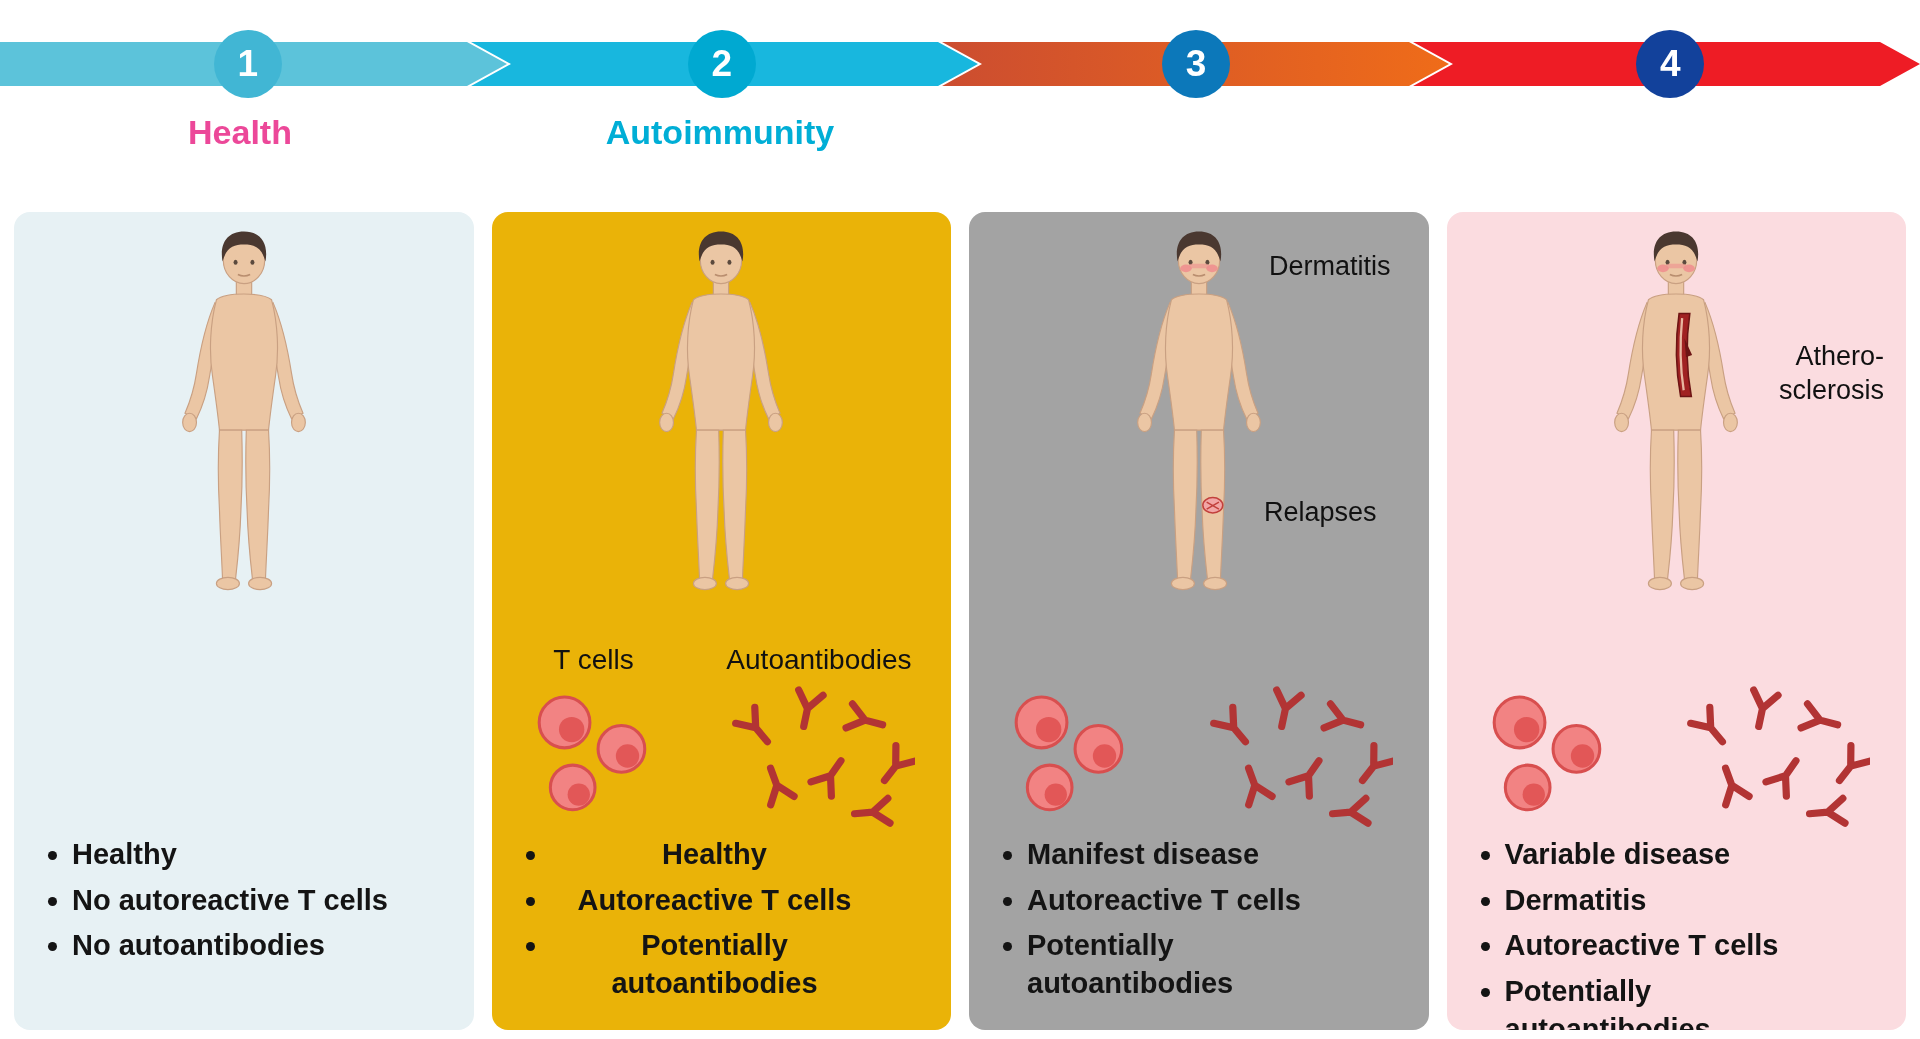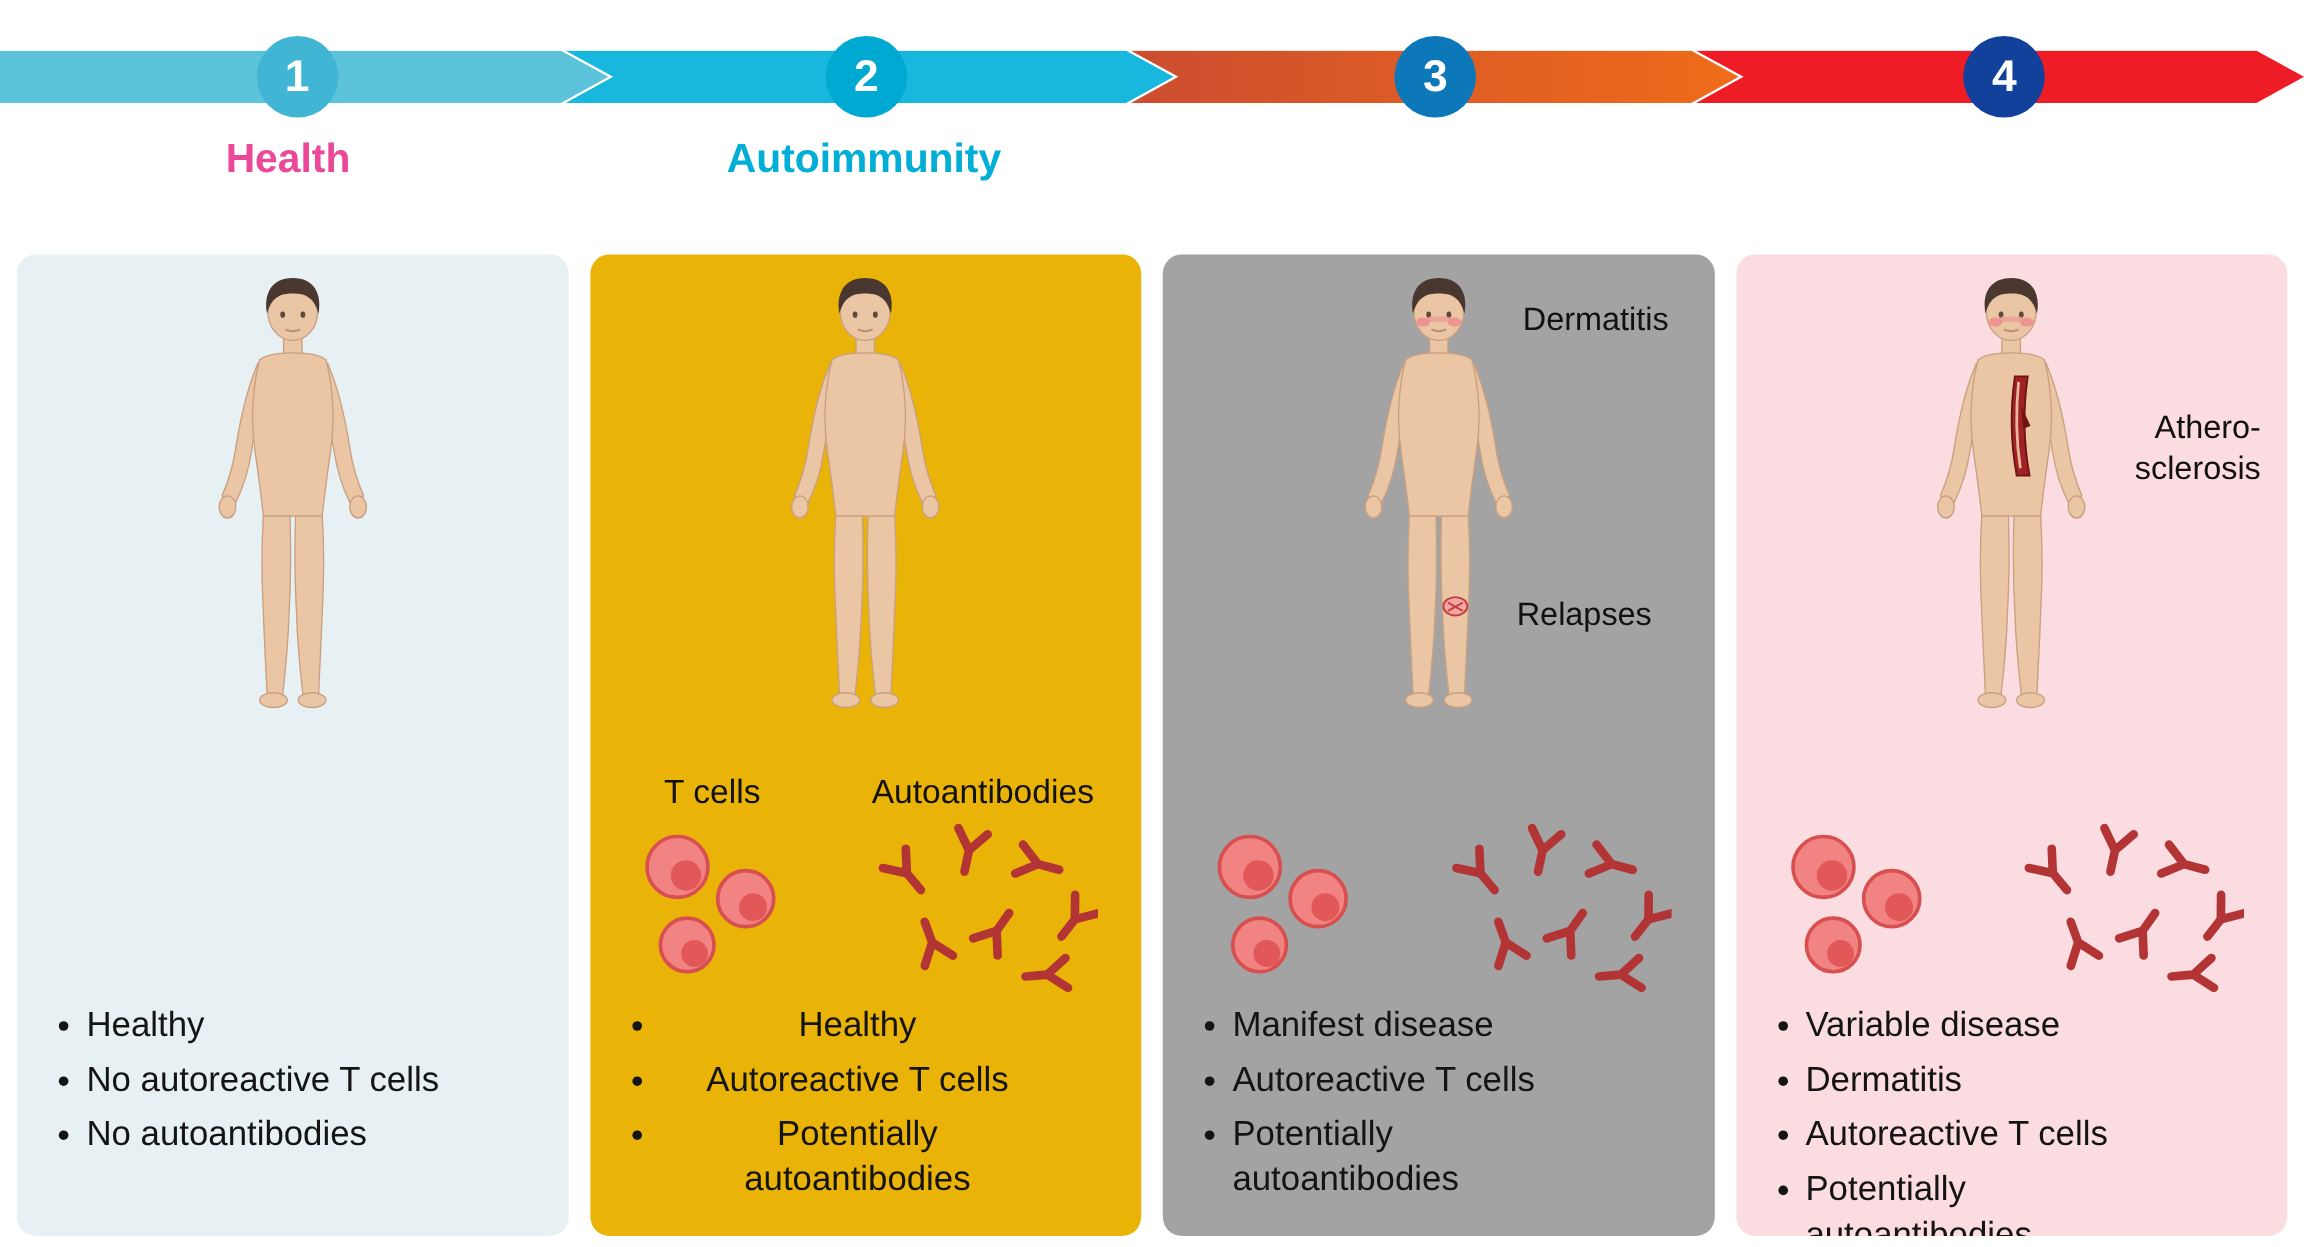--- a/index.html
+++ b/index.html
@@ -31,21 +31,21 @@
   .annot-dermatitis { top: 26px; right: 22px; }
   .annot-arthritis  { top: 272px; right: 36px; }
   .annot-athero     { top: 116px; right: 6px; text-align: right; }
 
   .cells-row { height: 188px; display: flex; justify-content: space-between; align-items: flex-start; padding: 0 20px; }
   .cell-group { display: flex; flex-direction: column; align-items: center; }
   .cell-label { height: 38px; font-size: 28px; color: #111; }
   .cell-icon { height: 150px; display: flex; align-items: center; }
 
   .bullets { margin-top: 4px; padding-left: 42px; max-width: 372px; }
-  .bullets li { font-size: 29px; color: #141414; line-height: 1.3; margin-bottom: 8px; }
+  .bullets li { font-size: 29px; color: #141414; line-height: 1.3; margin-bottom: 8px; font-weight: bold; }
 </style>
 </head>
 <body>
 
 <div class="arrow-band">
   <div class="seg first" style="background-color: rgb(92, 195, 218);"></div>
   <div class="seg mid" style="background-color: rgb(24, 183, 222);"></div>
   <div class="seg mid grad3"></div>
   <div class="seg mid" style="background-color: rgb(238, 28, 37);"></div>
 

